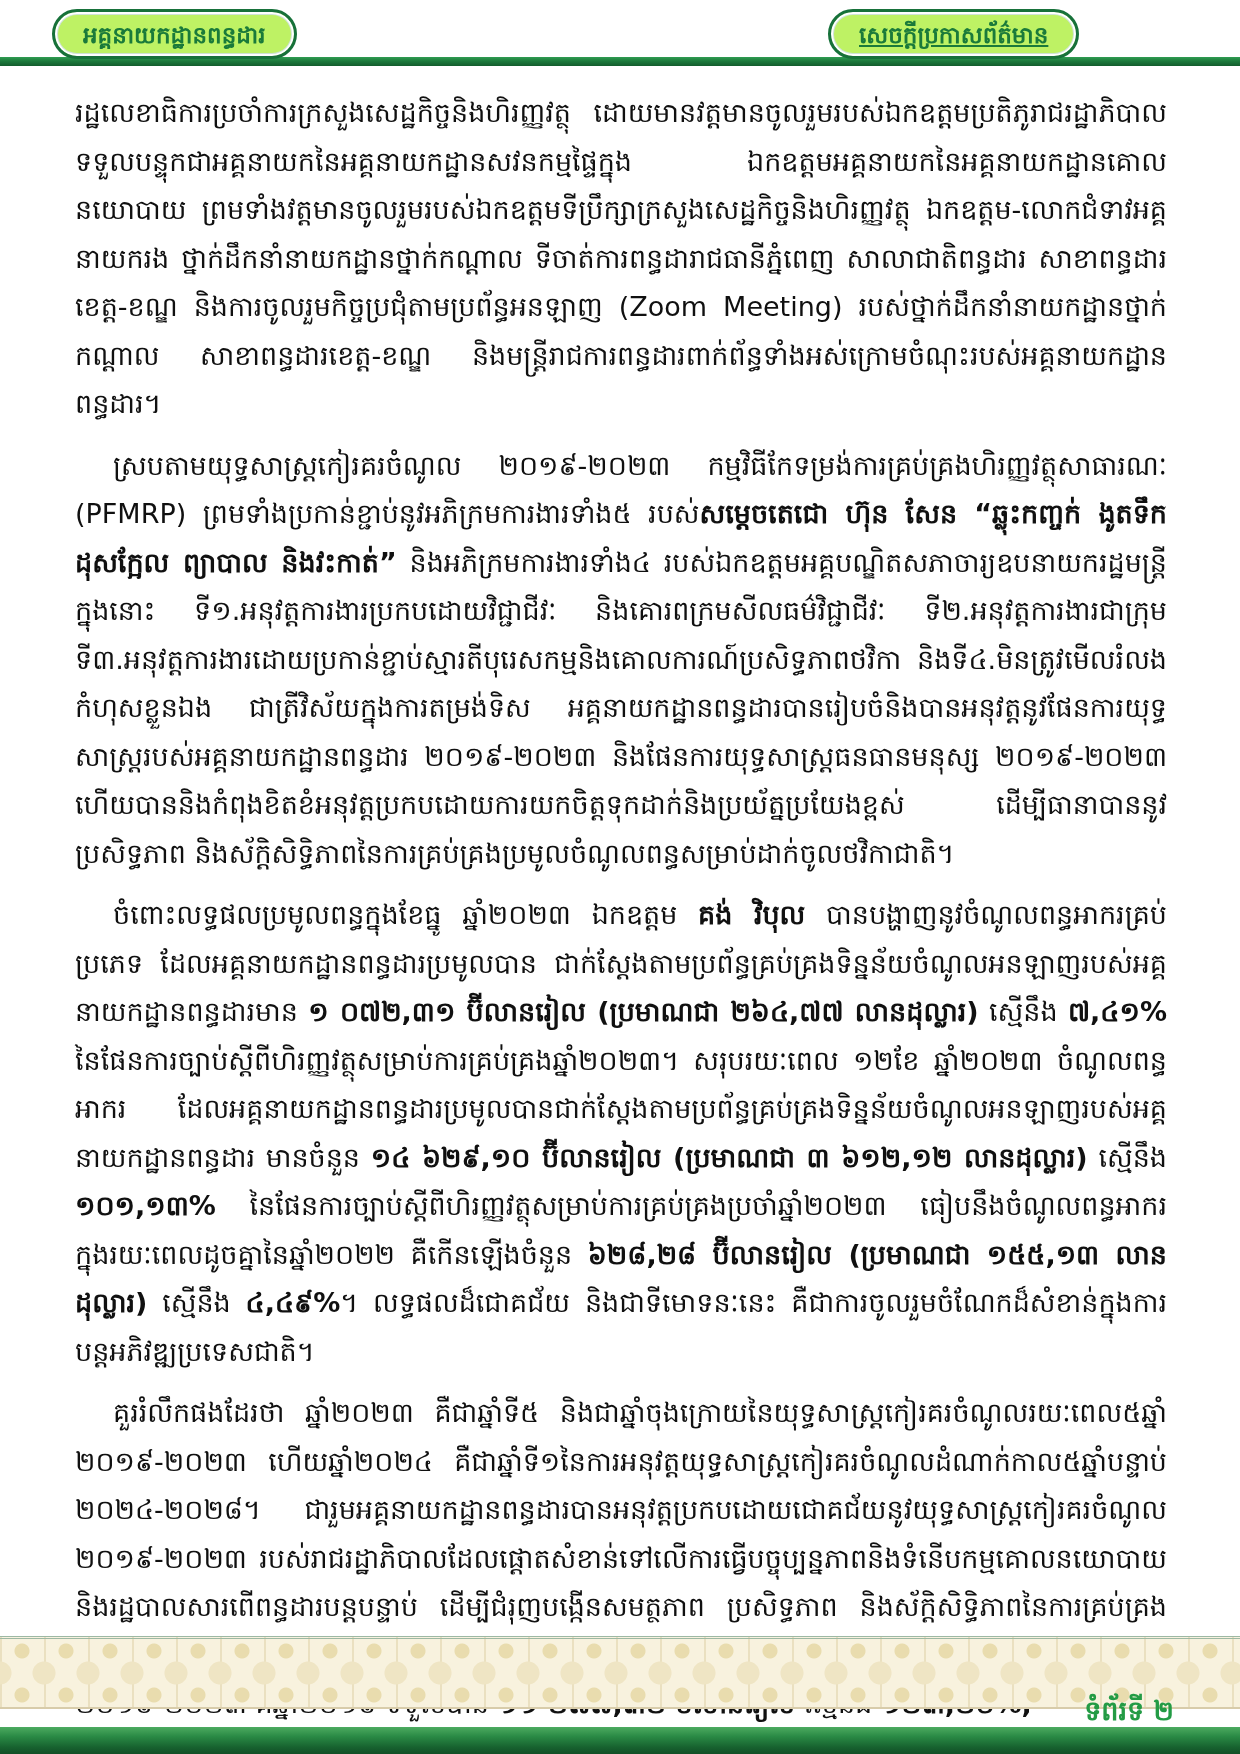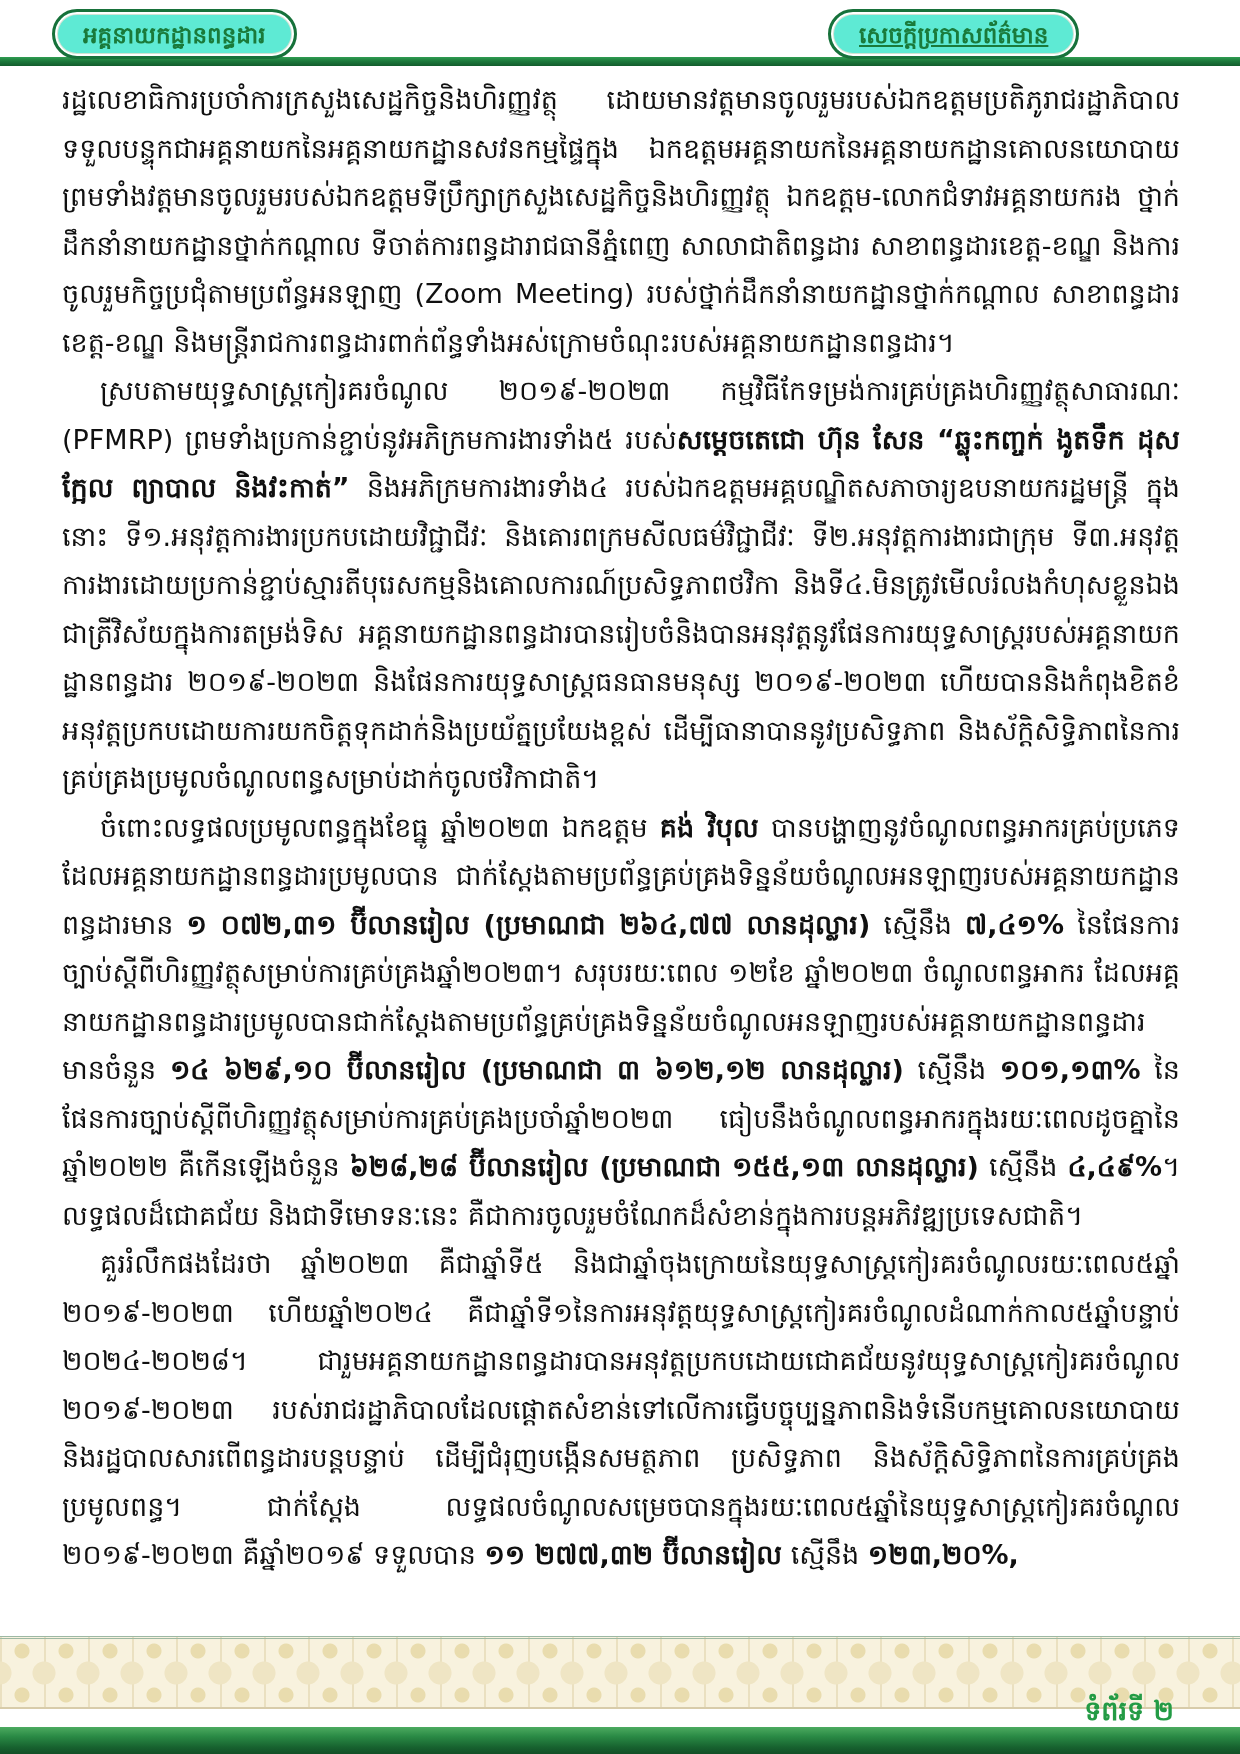--- a/index.html
+++ b/index.html
@@ -9,41 +9,41 @@
     font-family:"DejaVu Sans","Liberation Sans",sans-serif;
     position:relative;overflow:hidden;
     -webkit-font-smoothing:antialiased;
   }
   .page{position:absolute;inset:0;}
 
   
   .badge{
     position:absolute;top:9px;
     border:3px solid #17713a;border-radius:28px;
-    background:#5eead4;color:#1a7a3a;
+    background:#bef264;color:#1a7a3a;
     font-weight:bold;font-size:23px;line-height:1.15;
     padding:10px 28px 8px;white-space:nowrap;
     box-shadow:inset 0 0 0 2px #ffffff, inset 0 0 0 3px #cfe4d4;
     z-index:2;
   }
   .badge.left{left:52px;}
   .badge.right{left:828px;text-decoration:underline;}
   .header-bar{
     position:absolute;top:57px;left:0;width:1240px;height:9px;
     background:linear-gradient(180deg,#2f9d51 0%,#1d7a3c 45%,#135c2c 100%);
     z-index:1;
   }
 
   
   main{
     position:absolute;top:76px;left:62px;width:1118px;
     font-size:27px;line-height:48.5px;color:#101010;
     text-align:justify;
   }
-  .para{margin:0;}
+  .para{margin:13px;}
   .para.indent{text-indent:38px;}
   .b{font-weight:bold;}
 
   
   .footer-ornament{
     position:absolute;left:0;top:1636px;width:1240px;height:68px;
     background-color:#f8f2de;
     background-image:
       radial-gradient(circle at 22px 12px, #e9dcae 7px, transparent 8px),
       radial-gradient(circle at 0px 34px, #efe5c4 11px, transparent 12px),

